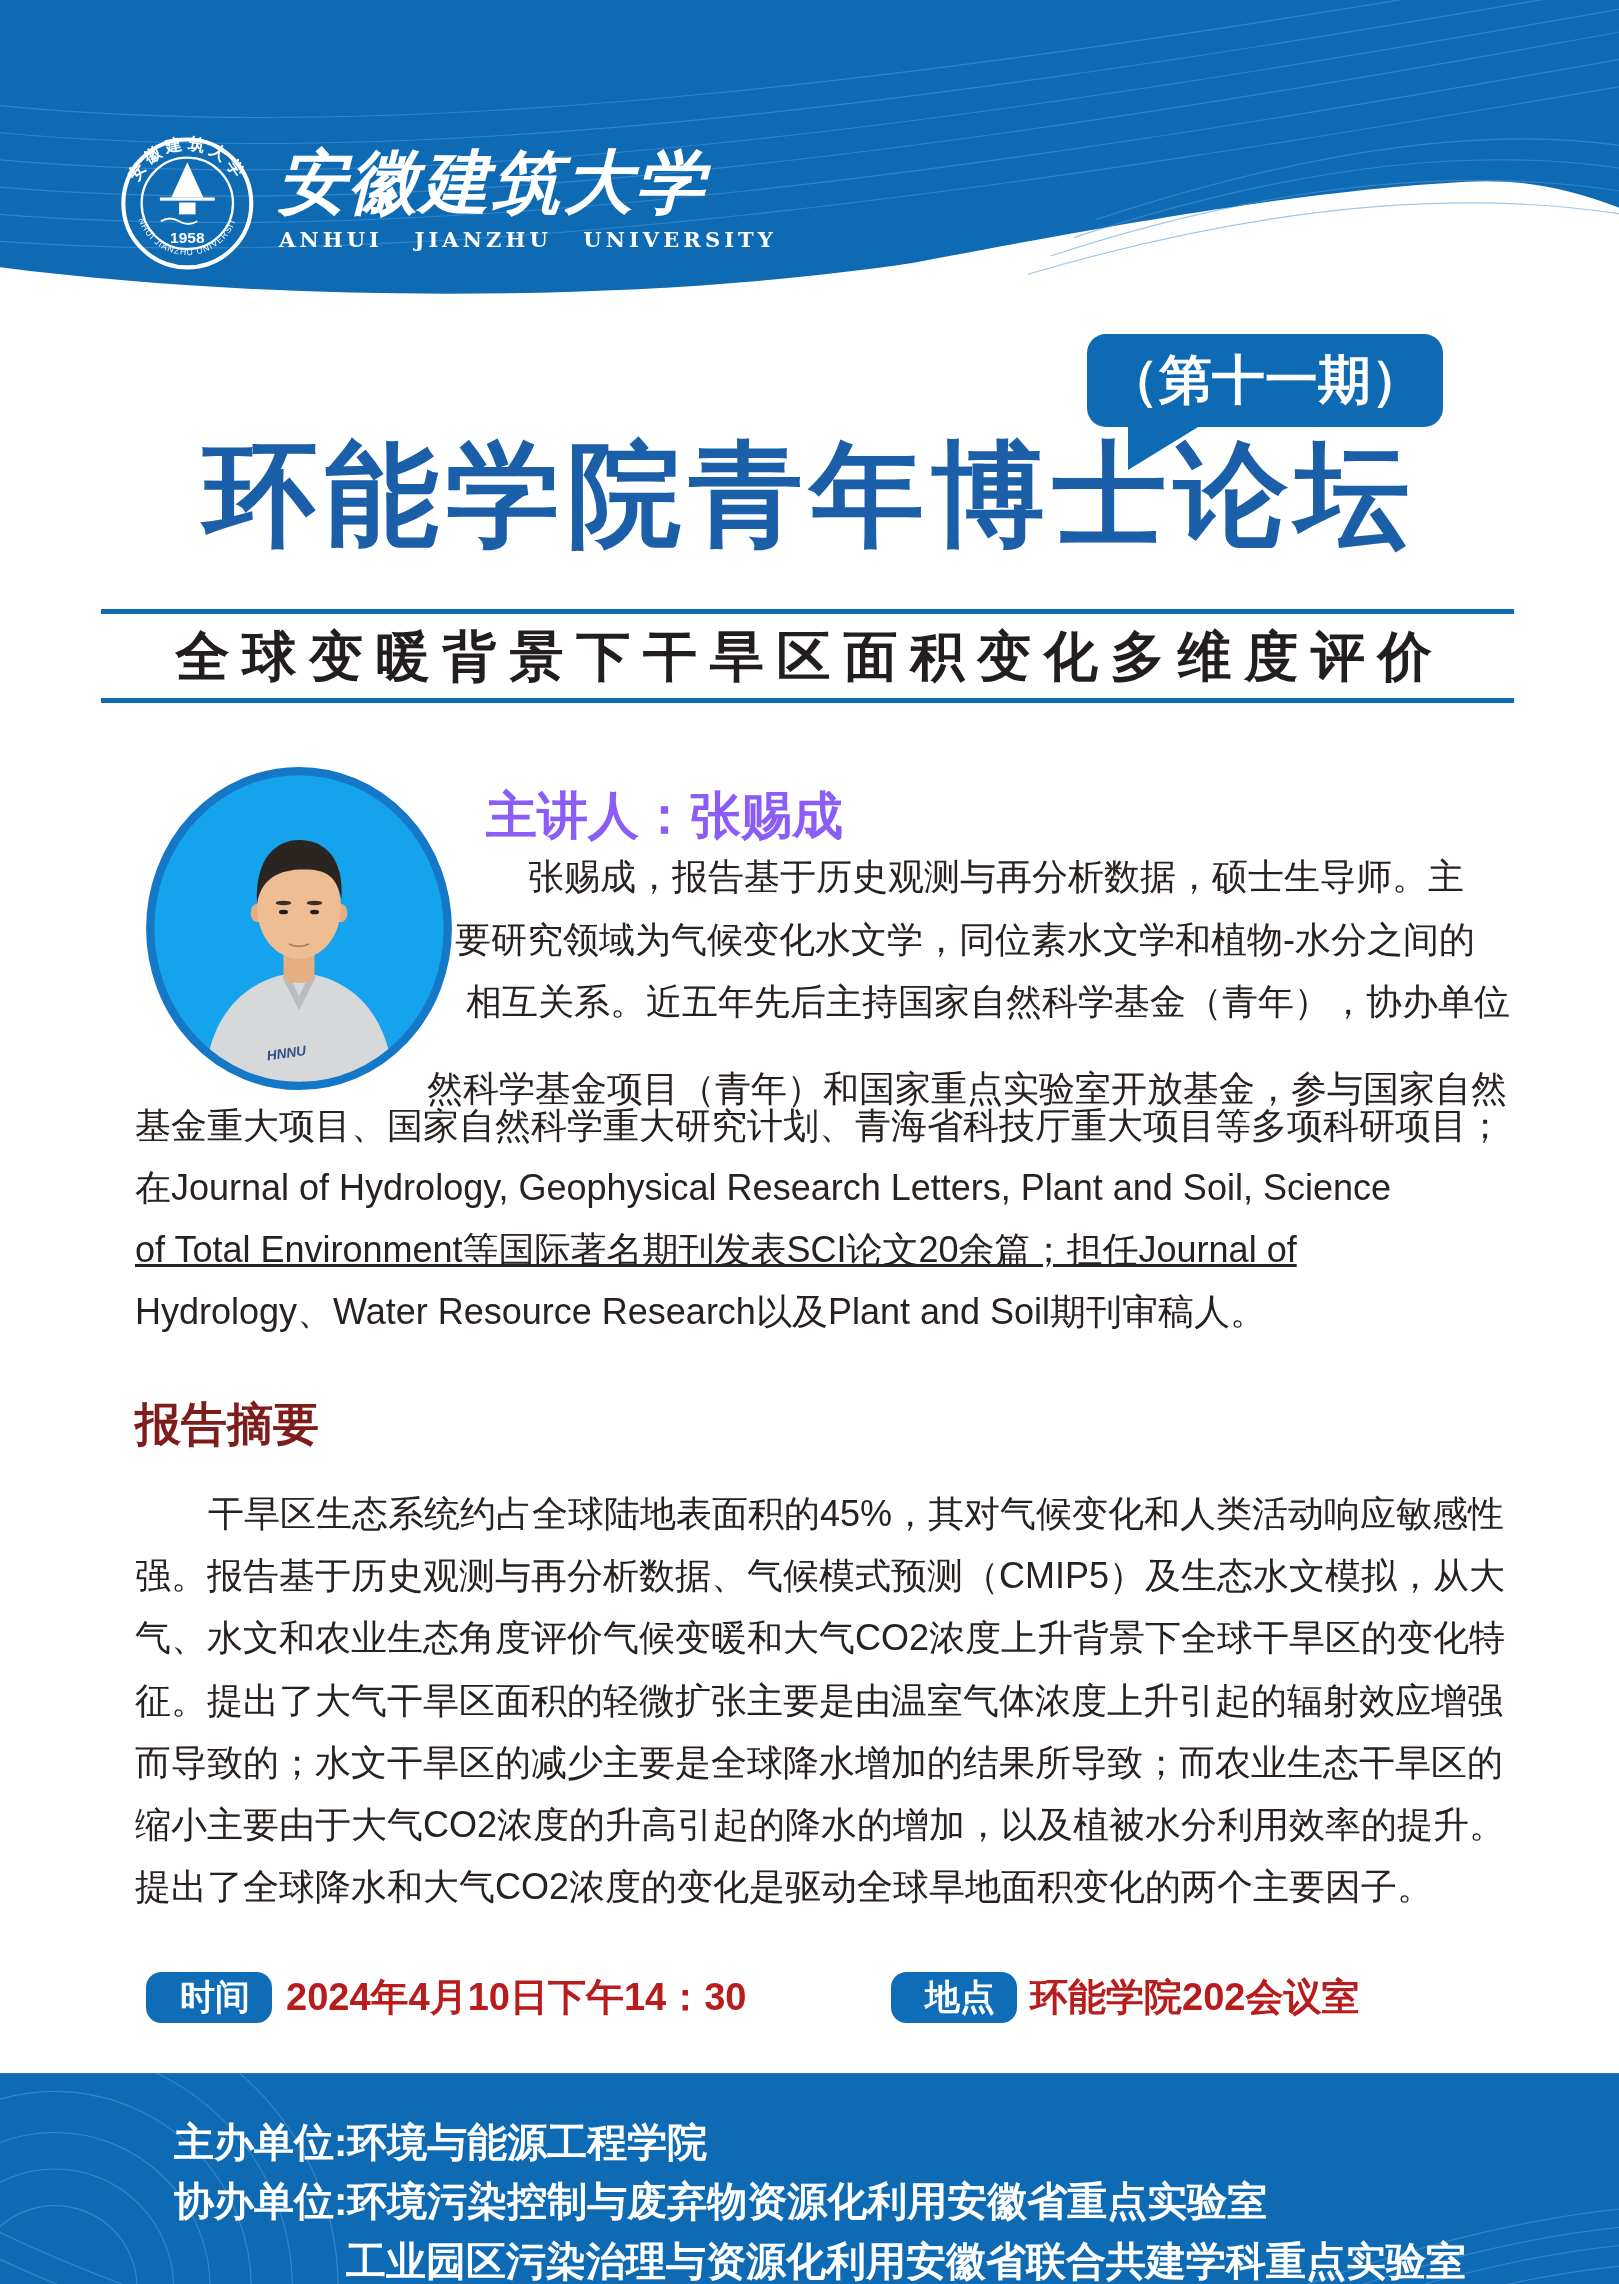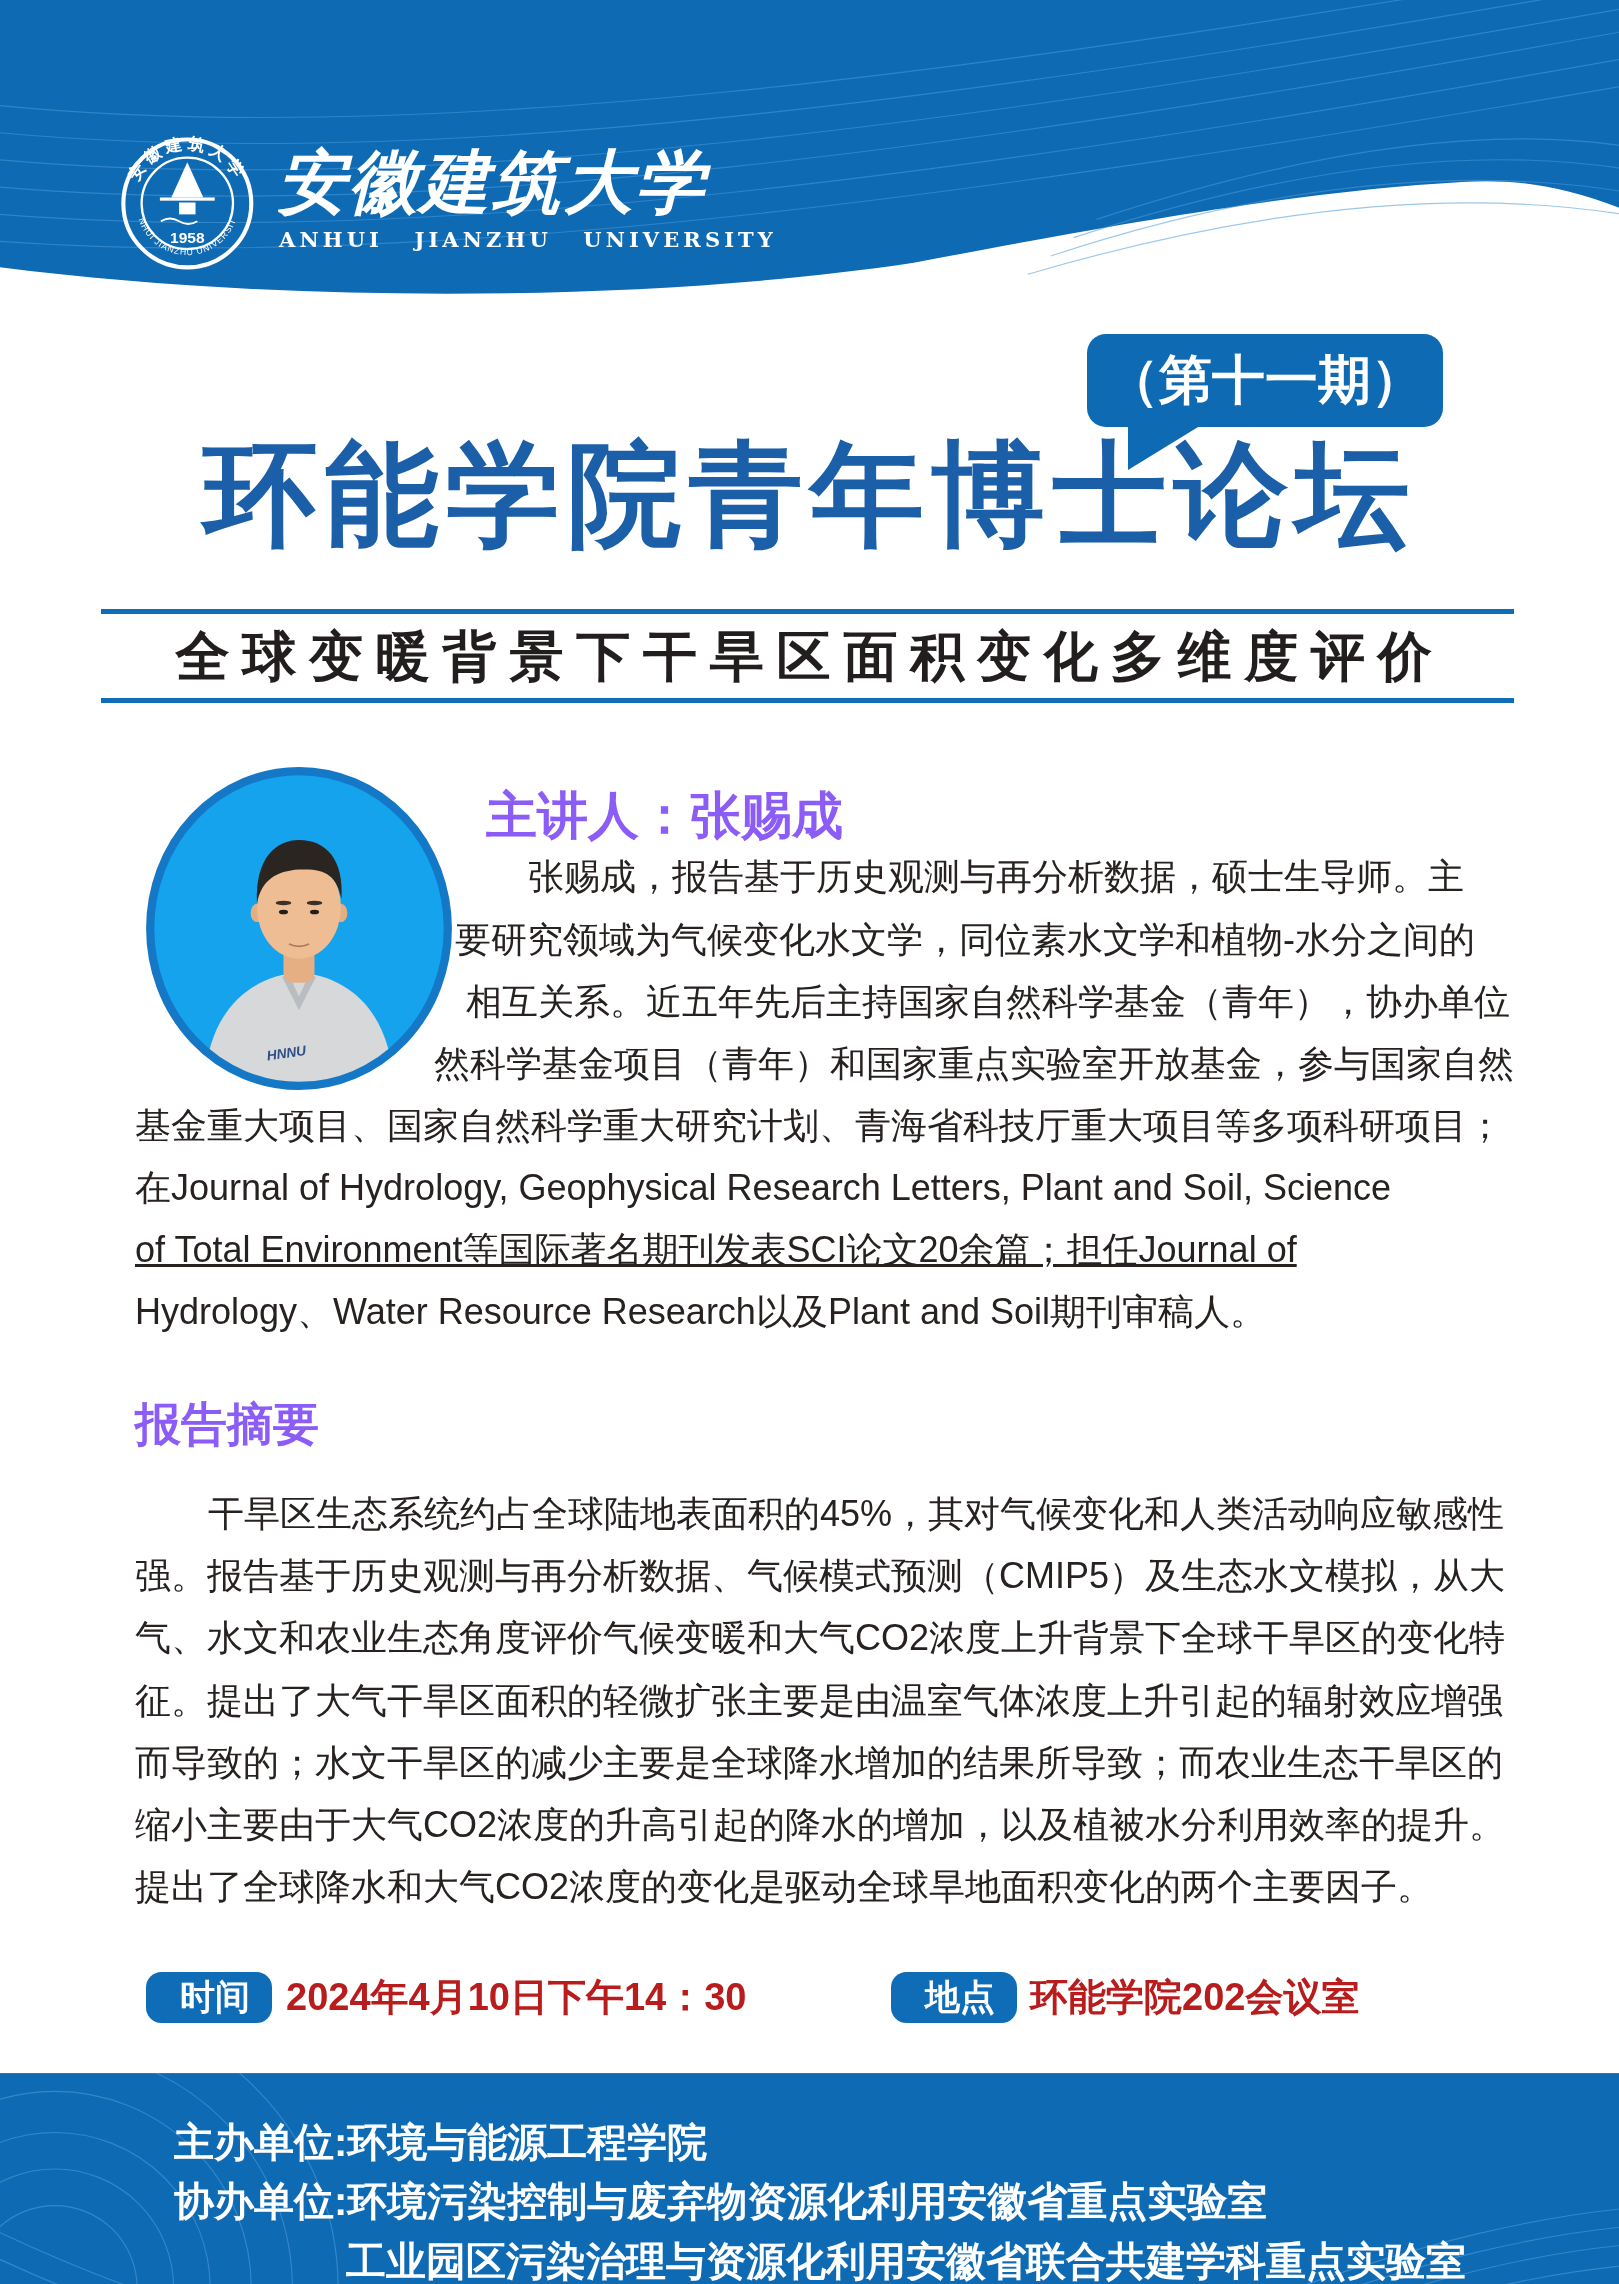--- a/index.html
+++ b/index.html
@@ -66,31 +66,31 @@
     font-family:"DejaVu Serif", serif; font-weight:700;
     font-size:51px; color:#8b5cf6; white-space:nowrap;
   }
   .bodyline {
     font-size:36px; line-height:62px; height:62px;
     color:#272220; white-space:nowrap; font-weight:500;
   }
   .b1 { left:528px; top:846px; }
   .b2 { left:455px;  top:909px; }
   .b3 { left:466px; top:971px; }
-  .b4 { left:427px;  top:1033px;margin-left:7px; }
+  .b4 { left:427px;  top:1058px; }
   .b5 { left:135px;  top:1095px; }
   .b6 { left:135px;  top:1157px; }
   .b7 { left:135px;  top:1219px;text-decoration:underline; }
   .b8 { left:135px;  top:1281px; }
 
   
   .abstract-heading {
     left:135px; top:1394px;
     font-family:"DejaVu Serif", serif; font-weight:700;
-    font-size:46px; color:#8b5cf6; white-space:nowrap;
+    font-size:46px; color:#7f1d1d; white-space:nowrap;
   }
   .a1 { left:135px; top:1483px; text-indent:73px; }
   .a2 { left:135px; top:1545px; }
   .a3 { left:135px; top:1607px; }
   .a4 { left:135px; top:1670px; }
   .a5 { left:135px; top:1732px; }
   .a6 { left:135px; top:1794px; }
   .a7 { left:135px; top:1856px; }
 
   

